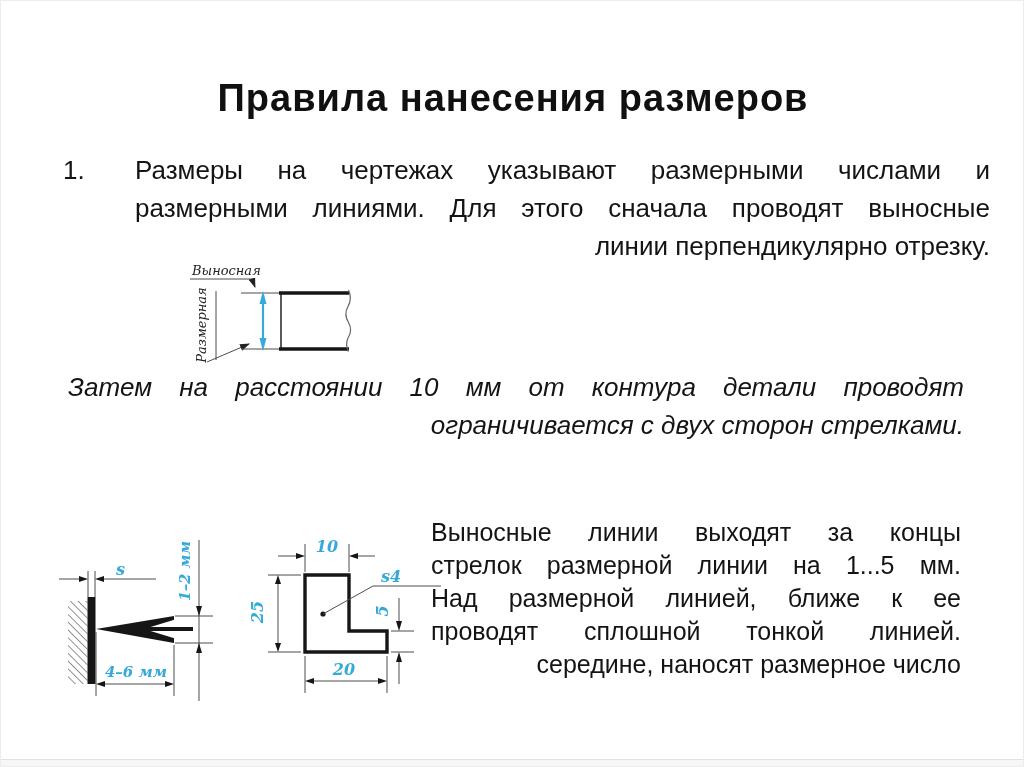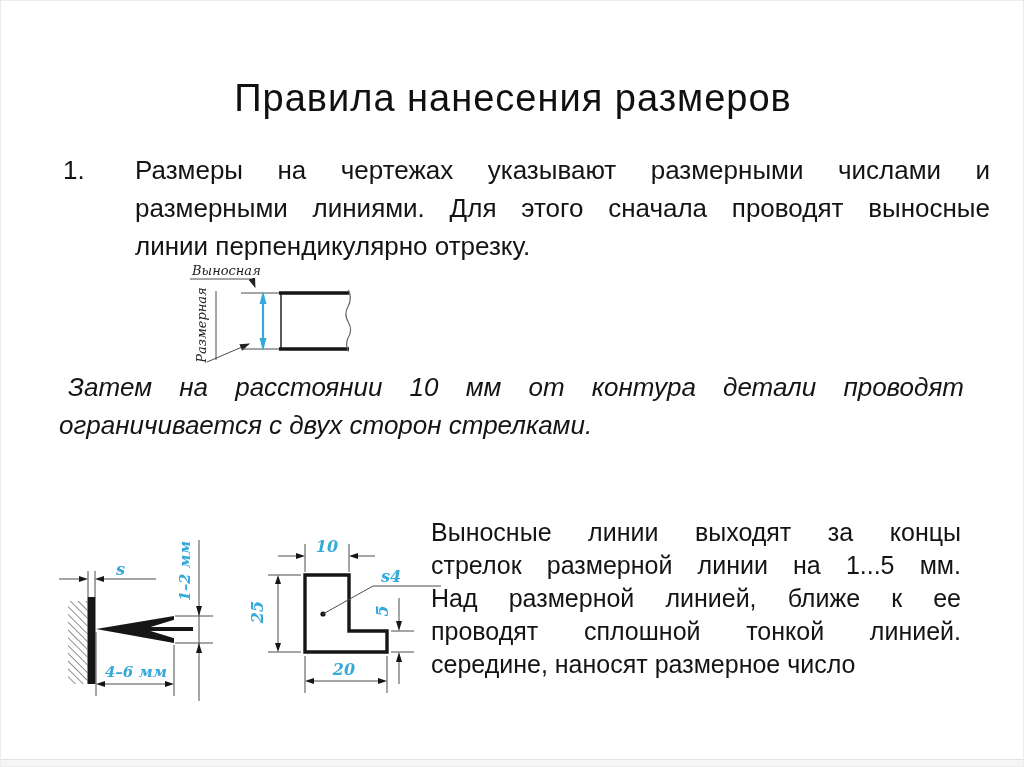--- a/index.html
+++ b/index.html
@@ -12,25 +12,25 @@
     position:relative;width:1024px;height:767px;background:#ffffff;
     font-family:"Liberation Sans",sans-serif;color:#111;
     box-sizing:border-box;border:1px solid #ececec;overflow:hidden;
   }
   .footer-strip{
     position:absolute;left:0;right:0;bottom:0;height:6px;
     background:#f6f6f6;border-top:1px solid #e2e2e2;
   }
   .title{
     position:absolute;left:0;top:76px;width:1024px;margin:0;
-    text-align:center;font-size:38px;font-weight:normal;letter-spacing:1px;color:#101010;
+    text-align:center;font-size:38px;font-weight:bold;letter-spacing:1px;color:#101010;
   }
   .body-text{font-size:26px;line-height:38px;color:#141414;}
   .jline{text-align:justify;text-align-last:justify;}
-  .jlast{text-align:left;}
+  .jlast{text-align:right;}
   .list-item{position:absolute;left:62px;top:150px;width:903px;}
   .list-num{position:absolute;left:0;top:0;font-size:26px;line-height:38px;}
   .list-body{margin-left:72px;width:855px;}
   .para-mid{position:absolute;left:58px;top:367px;width:905px;font-style:italic;}
   .para-mid .indent{padding-left:9px;}
   .para-right{position:absolute;left:430px;top:515px;width:530px;
     font-size:25px;line-height:33px;color:#141414;}
   .fig{position:absolute;}
   .fig-a{left:188px;top:262px;}
   .fig-b{left:55px;top:532px;}

